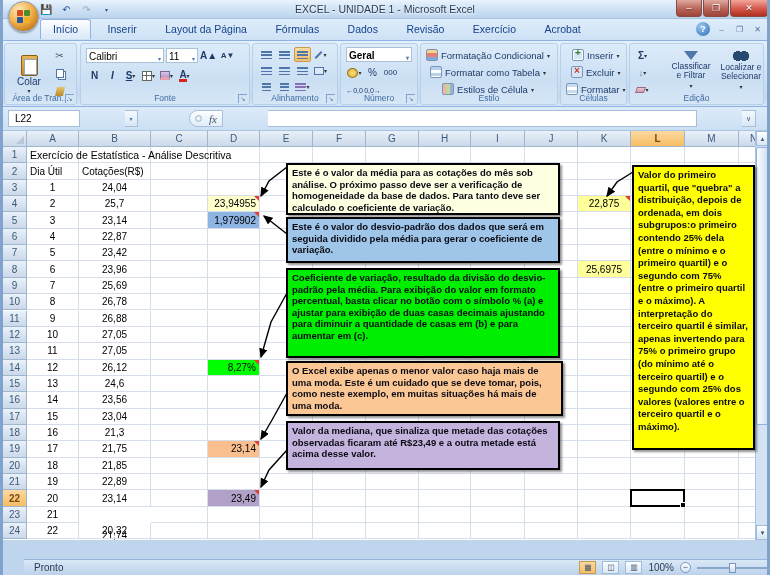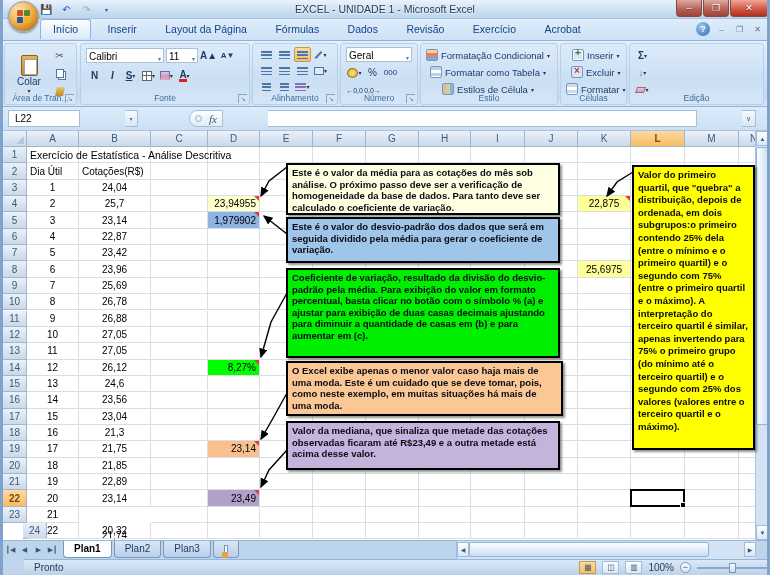--- a/index.html
+++ b/index.html
@@ -80,21 +80,21 @@
   #border-icon { width:10px; height:10px; border:1px solid #666;
     background:linear-gradient(#666,#666) 50% 0/1px 100% no-repeat, linear-gradient(#666,#666) 0 50%/100% 1px no-repeat, #fff; }
 
   
   #g-align { left:252px; width:86px; }
   #g-align .aligncol { position:absolute; left:5px; top:3px; display:flex; flex-direction:column; gap:1px; }
   .alignrow { display:flex; gap:1px; }
 
   
   #g-num { left:340px; width:78px; }
-  #num-r1 { position:absolute; left:5px; top:3px; width:66px; }
+  #num-r1 { position:absolute; left:5px; top:3px; width:66px;font-weight:bold; }
   #num-r2 { position:absolute; left:5px; top:21px; display:flex; gap:1px; align-items:center; }
   #num-r3 { position:absolute; left:5px; top:39px; display:flex; gap:1px; }
   #coin-icon { width:11px; height:10px; border-radius:50%; background:radial-gradient(#FBE388,#D8A825); border:1px solid #9A7414; }
 
   
   #g-style { left:420px; width:138px; }
   #g-style .stack { position:absolute; left:4px; top:4px; display:flex; flex-direction:column; gap:3px; }
   .style-item { display:flex; align-items:center; gap:3px; font-size:9.5px; color:#1F3A68; }
   .mini-icon { width:12px; height:12px; border:1px solid #7A96B9; border-radius:2px; }
   #cf-icon { background:linear-gradient(180deg,#F6D58A 33%,#E87E6C 33% 66%,#7FA8D8 66%); }
@@ -450,20 +450,30 @@
             <span class="arr">▾</span>
           </div>
         <div class="rbtn smallbtn">
             <span style="color:#4F76A8;font-size:9px;">↓</span>
             <span class="arr">▾</span>
           </div>
         <div class="rbtn smallbtn">
             <span style="width:9px;height:6px;background:linear-gradient(#F4C4D2,#D898AE);transform:skewX(-20deg);border:1px solid #9A6B7E;"></span>
             <span class="arr">▾</span>
           </div>
+      </div>
+      <div class="bigtool rbtn" id="sort-tool">
+        <div id="funnel-icon"></div>
+        <span>Classificar e Filtrar</span>
+          <span class="arr">▾</span>
+      </div>
+      <div class="bigtool rbtn" id="find-tool">
+        <div id="binoc-icon"></div>
+        <span>Localizar e Selecionar</span>
+          <span class="arr">▾</span>
       </div>
       <div class="rgroup-label">Edição</div>
     </div>
   </div>
 
   <div id="formulabar">
     <div id="namebox">L22</div>
     <div id="namebox-arr">▾</div>
     <div id="fx-pill">
       <span id="fx-dot"></span>
@@ -827,21 +837,21 @@
       <div class="cell" style="left: 257px; top: 375.7px; width: 53px; height: 16.35px;"></div>
       <div class="cell" style="left: 310px; top: 375.7px; width: 53px; height: 16.35px;"></div>
       <div class="cell" style="left: 363px; top: 375.7px; width: 53px; height: 16.35px;"></div>
       <div class="cell" style="left: 416px; top: 375.7px; width: 52px; height: 16.35px;"></div>
       <div class="cell" style="left: 468px; top: 375.7px; width: 54px; height: 16.35px;"></div>
       <div class="cell" style="left: 522px; top: 375.7px; width: 53px; height: 16.35px;"></div>
       <div class="cell" style="left: 575px; top: 375.7px; width: 53px; height: 16.35px;"></div>
       <div class="cell" style="left: 628px; top: 375.7px; width: 54px; height: 16.35px;"></div>
       <div class="cell" style="left: 682px; top: 375.7px; width: 54px; height: 16.35px;"></div>
       <div class="cell" style="left: 736px; top: 375.7px; width: 30px; height: 16.35px;"></div>
-      <div class="rowh" style="left: 0px; top: 392.05px; width: 24px; height: 16.35px; margin-left: 20px;">24</div>
+      <div class="rowh" style="left: 0px; top: 392.05px; width: 24px; height: 16.35px;">24</div>
       <div class="cell" style="left: 24px; top: 392.05px; width: 52px; height: 16.35px;">22</div>
       <div class="cell" style="left: 76px; top: 392.05px; width: 72px; height: 16.35px;">20,32</div>
       <div class="cell" style="left: 148px; top: 392.05px; width: 57px; height: 16.35px;"></div>
       <div class="cell" style="left: 205px; top: 392.05px; width: 52px; height: 16.35px;"></div>
       <div class="cell" style="left: 257px; top: 392.05px; width: 53px; height: 16.35px;"></div>
       <div class="cell" style="left: 310px; top: 392.05px; width: 53px; height: 16.35px;"></div>
       <div class="cell" style="left: 363px; top: 392.05px; width: 53px; height: 16.35px;"></div>
       <div class="cell" style="left: 416px; top: 392.05px; width: 52px; height: 16.35px;"></div>
       <div class="cell" style="left: 468px; top: 392.05px; width: 54px; height: 16.35px;"></div>
       <div class="cell" style="left: 522px; top: 392.05px; width: 53px; height: 16.35px;"></div>
@@ -872,39 +882,20 @@
   <div class="callout" id="co-moda" style="background: rgb(251, 199, 148);">O Excel exibe apenas o menor valor caso haja mais de uma moda. Este é um cuidado que se deve tomar, pois, como neste exemplo, em muitas situações há mais de uma moda.</div>
   <div class="callout" id="co-mediana" style="background: rgb(196, 179, 220);">Valor da mediana, que sinaliza que metade das cotações observadas ficaram até R$23,49 e a outra metade está acima desse valor.</div>
   <div class="callout" id="co-quartil" style="background: rgb(255, 255, 0);">Valor do primeiro quartil, que "quebra" a distribuição, depois de ordenada, em dois subgrupos:o primeiro contendo 25% dela (entre o mínimo e o primeiro quartil) e o segundo com 75% (entre o primeiro quartil e o máximo). A interpretação do terceiro quartil é similar, apenas invertendo para 75% o primeiro grupo (do mínimo até o terceiro quartil) e o segundo com 25% dos valores (valores entre o terceiro quartil e o máximo).</div>
 
   <div id="vscroll">
     <div class="sbtn" style="top:0;">▲</div>
     <div id="vthumb"></div>
     <div class="sbtn" style="bottom:0;">▼</div>
   </div>
 
-  <div id="tabbar">
-    <div id="tab-nav">
-      <span class="navb">┃◀</span>
-      <span class="navb">◀</span>
-      <span class="navb">▶</span>
-      <span class="navb">▶┃</span>
-    </div>
-    <div class="sheet-tab active">Plan1</div>
-    <div class="sheet-tab">Plan2</div>
-    <div class="sheet-tab">Plan3</div>
-    <div class="sheet-tab" id="ins-sheet">
-      <div id="ins-sheet-icon"></div>
-    </div>
-    <div id="hscroll">
-      <div class="hbtn" style="left:0;">◀</div>
-      <div id="hthumb"></div>
-      <div class="hbtn" style="right:0;">▶</div>
-    </div>
-  </div>
 
   <div id="statusbar">
     <span id="status-left">Pronto</span>
     <div id="status-right">
       <span class="viewb on">▦</span>
       <span class="viewb">◫</span>
       <span class="viewb">▥</span>
       <span>100%</span>
       <span class="zoomb">−</span>
       <div id="zoom-track">

